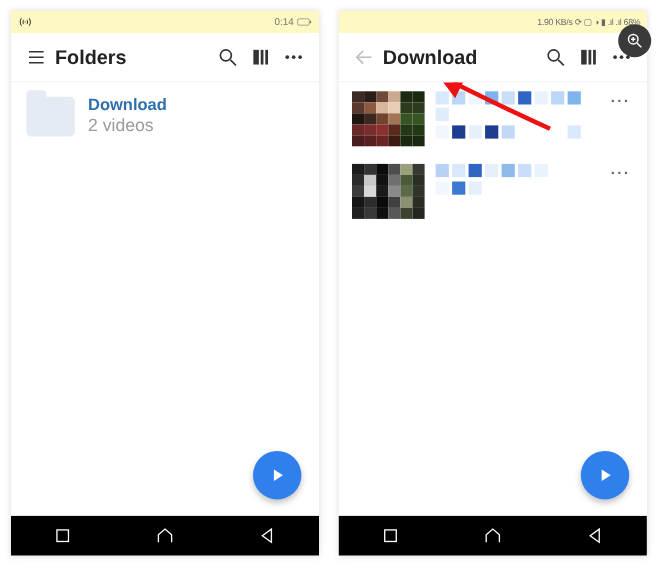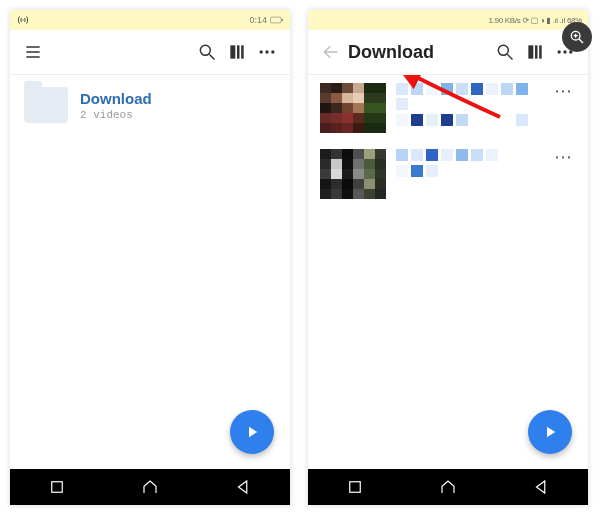--- a/index.html
+++ b/index.html
@@ -13,21 +13,21 @@
   .appbar{height:44px;display:flex;align-items:center;padding:0 8px;background:#fff;border-bottom:1px solid #eee;}
   .appbar .lead{width:30px;display:flex;justify-content:center;align-items:center;}
   .appbar .title{flex:0 0 auto;font-size:18px;font-weight:700;color:#222;padding-left:2px;}
   .appbar .spacer{flex:1;}
   .appbar .action{width:30px;height:30px;display:flex;justify-content:center;align-items:center;}
   .content{position:relative;height:calc(100% - 22px - 44px - 36px);background:#fff;overflow:hidden;}
   .folder-row{display:flex;align-items:center;gap:12px;padding:12px 14px;}
   .folder-ic{width:44px;height:36px;background:#e4ebf2;border-radius:4px;position:relative;}
   .folder-ic:before{content:"";position:absolute;top:-6px;left:0;width:18px;height:8px;background:#e4ebf2;border-radius:3px 3px 0 0;}
   .folder-txt .name{color:#2f6fb0;font-size:15px;font-weight:600;}
-  .folder-txt .sub{color:#9a9a9a;font-size:11px;margin-top:2px;font-family:Liberation Mono, monospace;}
+  .folder-txt .sub{color:#9a9a9a;font-size:16px;margin-top:2px;}
   .fab{position:absolute;right:16px;bottom:14px;width:44px;height:44px;border-radius:50%;background:#2f80ed;display:flex;align-items:center;justify-content:center;box-shadow:0 3px 6px rgba(0,0,0,.25);}
   .fab svg{fill:#fff;}
   .navbar{position:absolute;bottom:0;left:0;right:0;height:36px;background:#000;display:flex;align-items:center;justify-content:space-around;}
   .navbar .nbtn{width:40px;height:24px;display:flex;align-items:center;justify-content:center;}
   .navbar svg{stroke:#fff;fill:none;stroke-width:1.6;}
   
   .vid-row{display:flex;gap:10px;padding:8px 12px;align-items:flex-start;}
   .thumb{width:66px;height:50px;display:grid;grid-template-columns:repeat(6,1fr);grid-template-rows:repeat(5,1fr);}
   .thumb span{display:block;}
   .meta{flex:1;}
@@ -68,20 +68,21 @@
   </div>
 
   <div class="appbar">
     <div class="lead">
       <svg class="ic" width="20" height="20" viewBox="0 0 24 24">
             <line x1="4" y1="6" x2="20" y2="6"></line>
             <line x1="4" y1="12" x2="20" y2="12"></line>
             <line x1="4" y1="18" x2="20" y2="18"></line>
           </svg>
     </div>
+    <div class="title">Folders</div>
     <div class="spacer"></div>
     <div class="action">
       <svg class="ic" width="20" height="20" viewBox="0 0 24 24">
             <circle cx="10" cy="10" r="6"></circle>
             <line x1="15" y1="15" x2="21" y2="21"></line>
           </svg>
     </div>
     <div class="action">
       <svg width="20" height="20" viewBox="0 0 24 24">
             <rect x="4" y="4" width="6" height="16" fill="#333"></rect>

